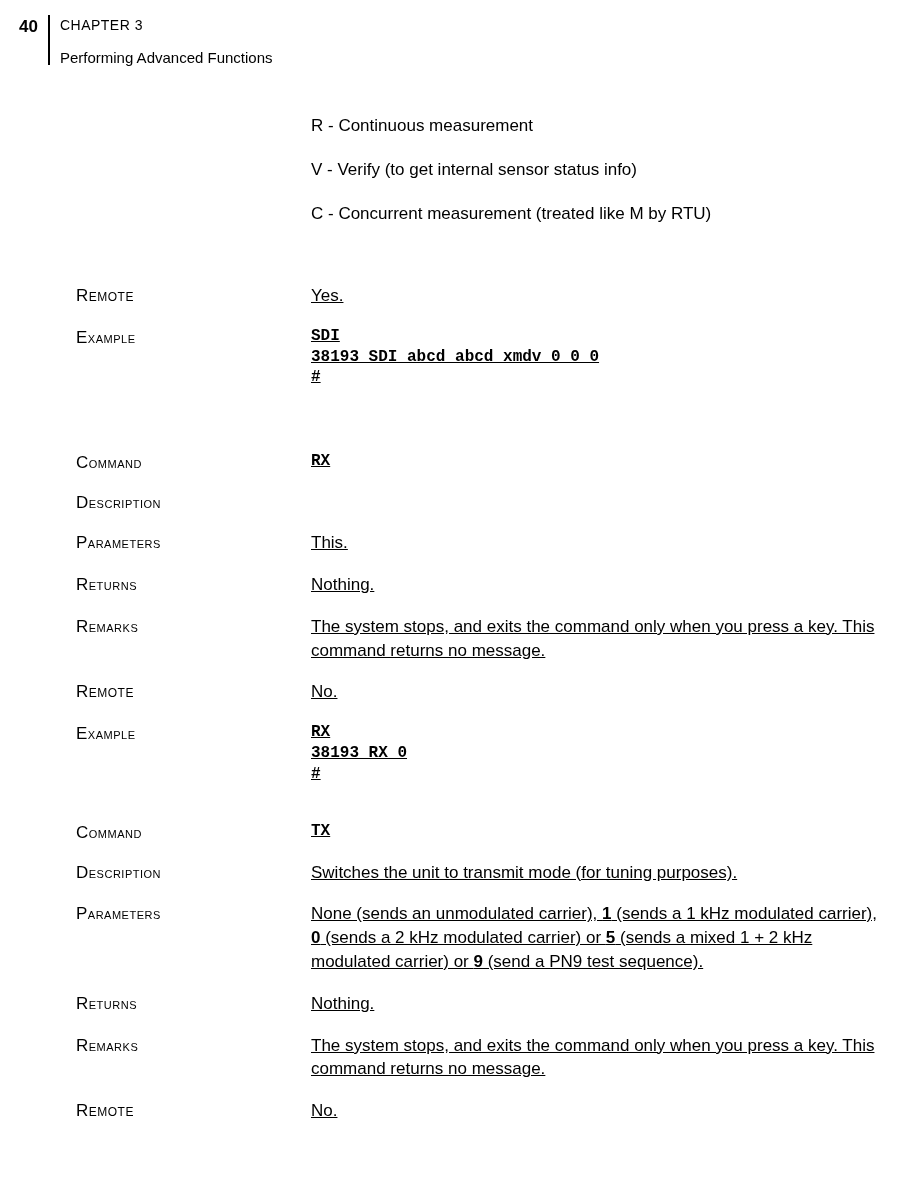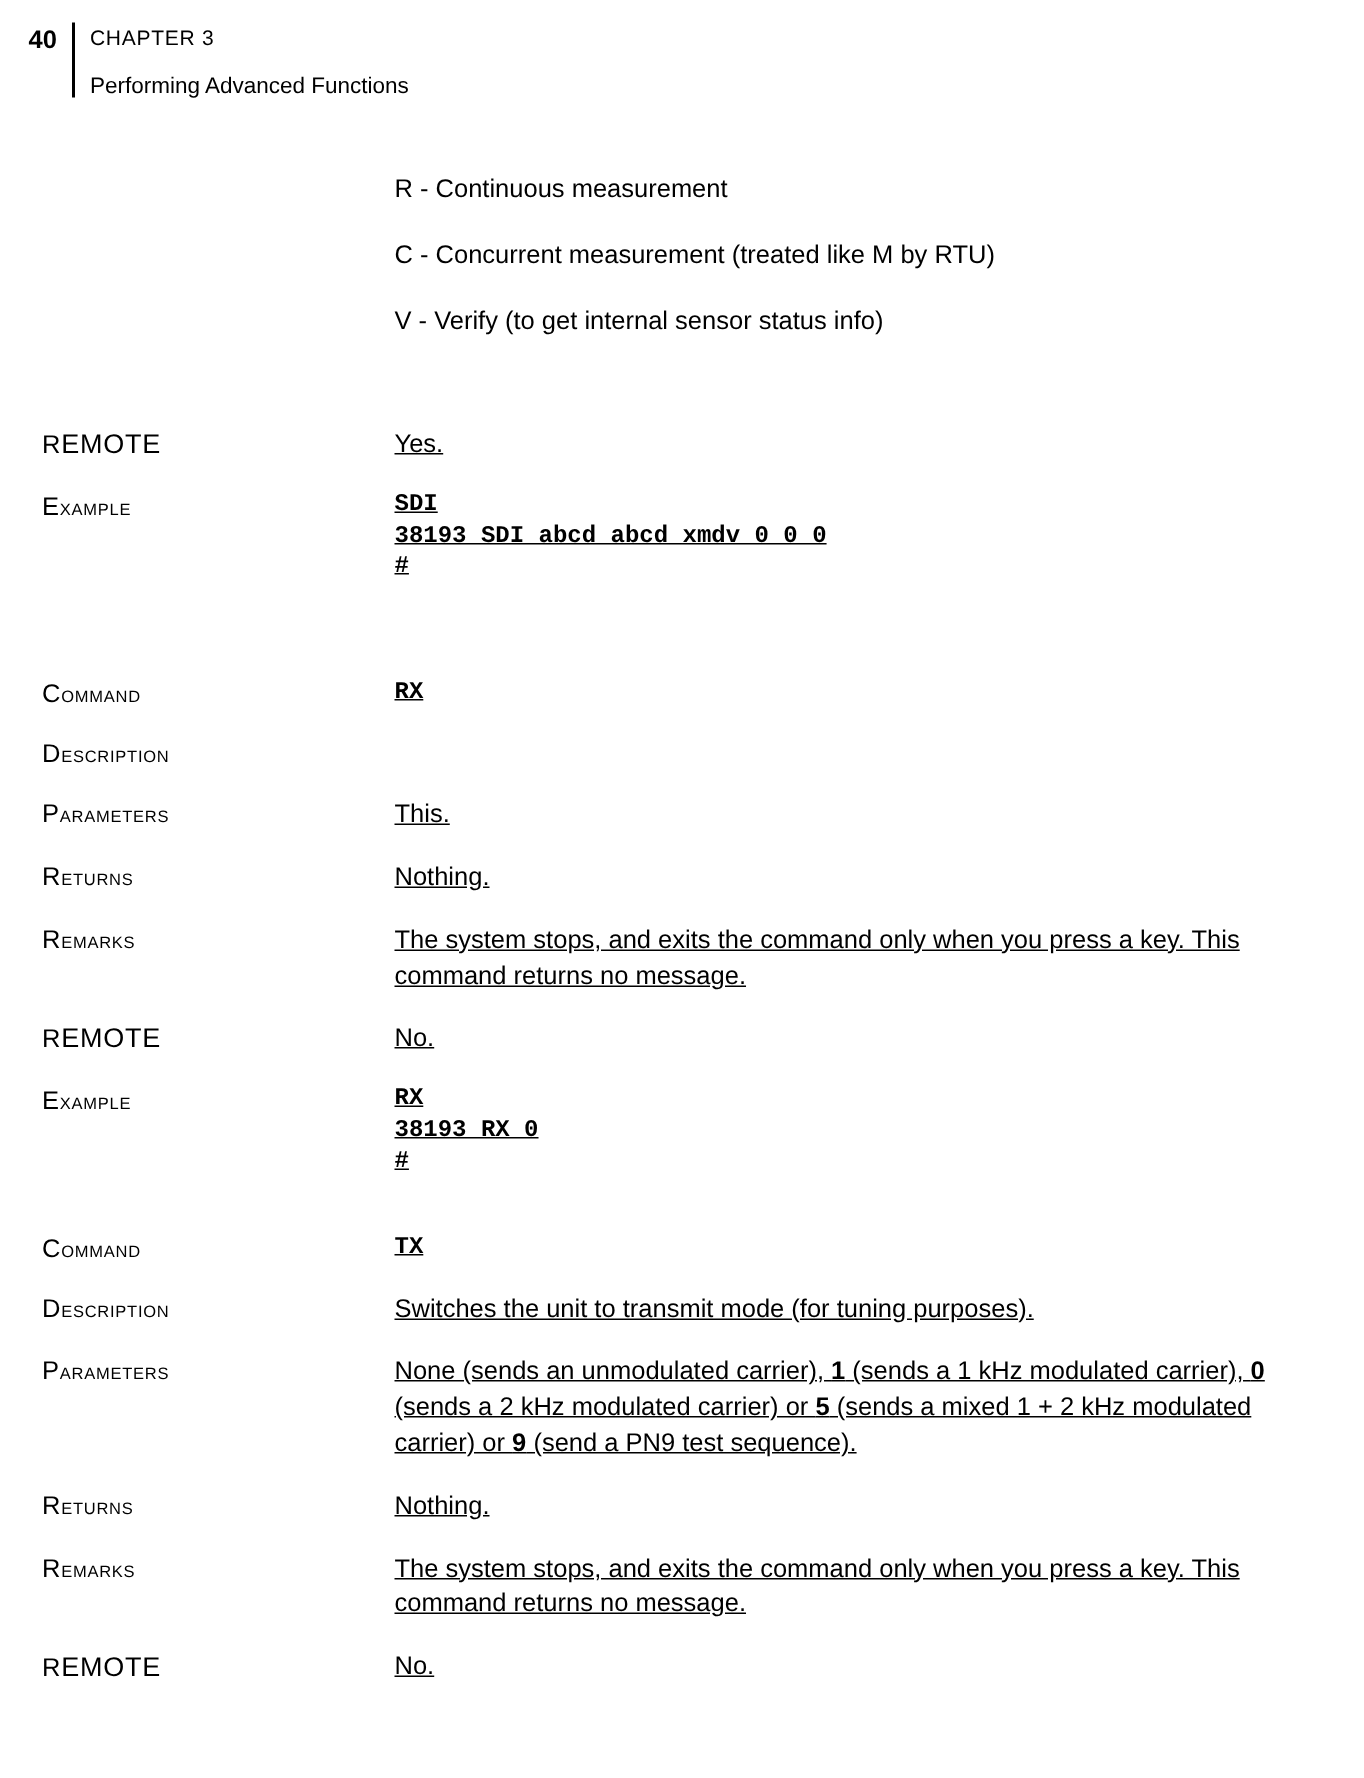--- a/index.html
+++ b/index.html
@@ -34,21 +34,21 @@
     .chapter-label {
       font-size: 14px;
       letter-spacing: 0.5px;
     }
     .chapter-title {
       font-size: 15px;
       font-weight: normal;
       margin-top: 16px;
     }
     .content {
-      padding-left: 28px;
+      padding-left: 76px;
       padding-right: 30px;
       padding-top: 50px;
     }
     .intro-list {
       margin-left: 235px;
       margin-bottom: 60px;
     }
     .intro-item {
       font-size: 17px;
       margin-bottom: 24px;
@@ -65,21 +65,21 @@
       font-variant: small-caps;
       letter-spacing: 0.5px;
       padding-top: 2px;
     }
     .field-label::first-letter {
       font-size: 17px;
     }
     .field-label.allcaps {
       font-variant: normal;
       text-transform: uppercase;
-      font-size: 18px;
+      font-size: 12px;
       letter-spacing: 0.5px;
     }
     .field-value {
       font-size: 17px;
       line-height: 1.4;
       flex: 1;
       text-decoration: underline;
     }
     .field-value.code {
       font-family: 'Courier New', Courier, monospace;
@@ -107,22 +107,22 @@
   <div class="header-text">
     <div class="chapter-label">CHAPTER 3</div>
     <div class="chapter-title">Performing Advanced Functions</div>
   </div>
 </div>
 
 <div class="content">
 
   <div class="intro-list">
     <div class="intro-item">R - Continuous measurement</div>
+    <div class="intro-item">V - Verify (to get internal sensor status info)</div>
     <div class="intro-item">C - Concurrent measurement (treated like M by RTU)</div>
-    <div class="intro-item">V - Verify (to get internal sensor status info)</div>
   </div>
 
   <div class="field-row">
     <div class="field-label allcaps">REMOTE</div>
     <div class="field-value">Yes.</div>
   </div>
 
   <div class="field-row">
     <div class="field-label">Example</div>
     <div class="field-value code">SDI

